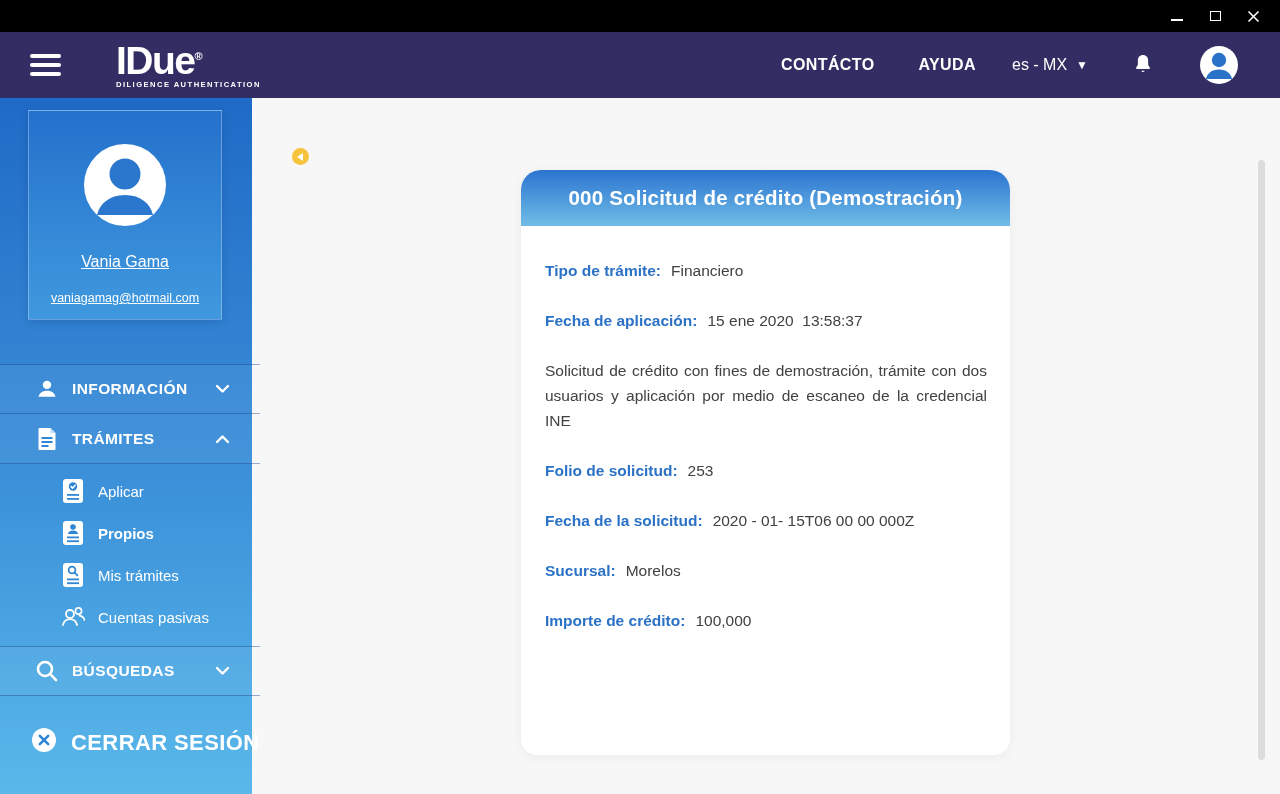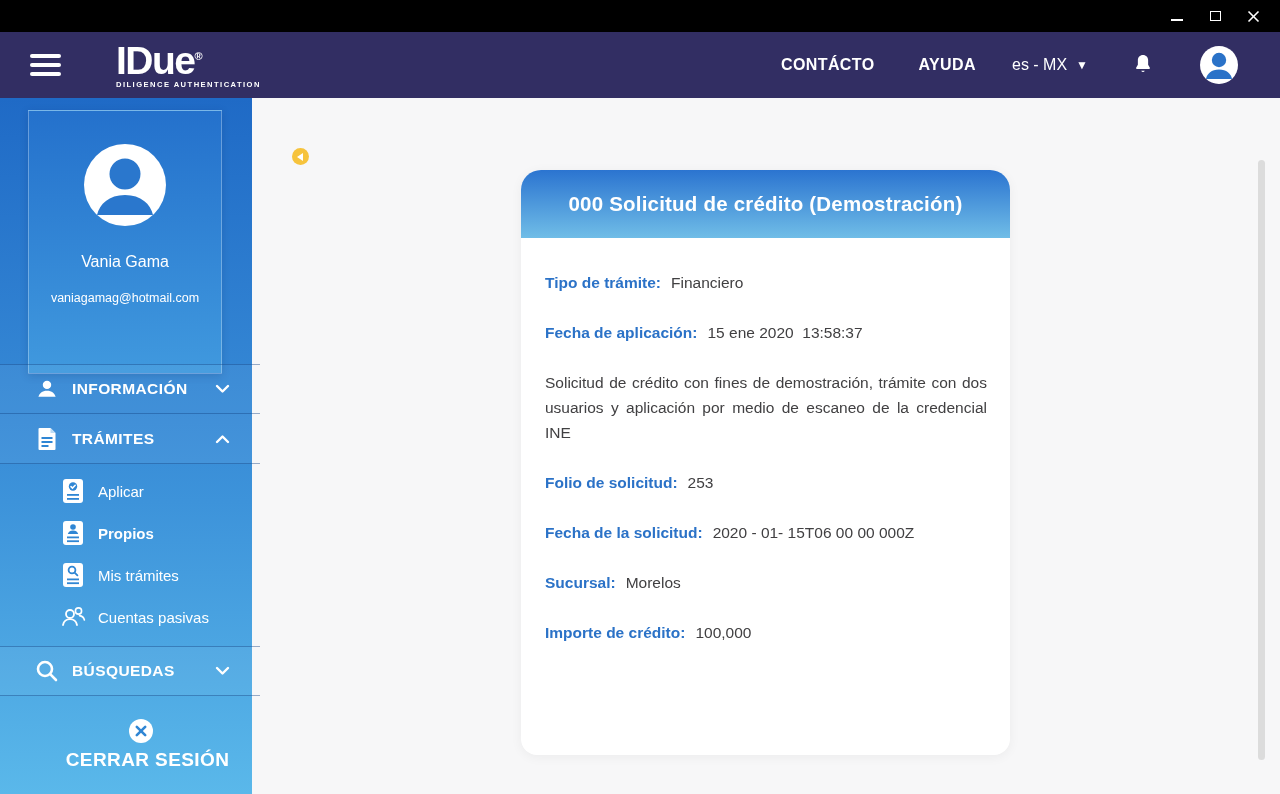--- a/index.html
+++ b/index.html
@@ -28,53 +28,53 @@
   .link-contact { margin-right:44px; }
   .link-help { margin-right:36px; }
   .lang { display:flex; align-items:center; gap:9px; font-size:16px; cursor:pointer; margin-right:44px; }
   .lang .caret { font-size:12px; }
   .bell { margin-right:46px; cursor:pointer; display:flex; }
   .avatar-sm { width:38px; height:38px; border-radius:50%; background:#fff; overflow:hidden; cursor:pointer; }
 
   
   .sidebar { position:absolute; left:0; top:98px; width:252px; height:696px;
              background:linear-gradient(180deg,#1f6ac6 0%, #3d93da 58%, #5ab8ea 100%); color:#fff; }
-  .profile-card { position:absolute; left:28px; top:12px; width:194px; height:264px;
+  .profile-card { position:absolute; left:28px; top:12px; width:194px; height:210px;
                   background:linear-gradient(180deg,#2471cc 0%, #4099de 100%);
                   border:1px solid rgba(255,255,255,.30); box-shadow:0 2px 8px rgba(0,40,90,.18);
-                  display:flex; flex-direction:column; align-items:center; }
+                  display:flex; flex-direction:column; align-items:center;text-decoration:underline; }
   .avatar-lg { margin-top:33px; width:82px; height:82px; border-radius:50%; background:#fff; overflow:hidden; }
   .profile-name { margin-top:27px; font-size:16px; }
   .profile-email { margin-top:20px; font-size:12.5px; }
 
   .nav { position:absolute; left:0; top:266px; width:260px; }
   .nav-section { height:50px; display:flex; align-items:center; padding:0 30px 0 34px;
                  border-top:1px solid rgba(18,66,130,.42); border-bottom:1px solid rgba(18,66,130,.42);
                  background:rgba(255,255,255,.05); cursor:pointer; }
   .nav-section + .nav-section { border-top:none; }
   .nav-section .nicon { width:26px; display:flex; justify-content:center; }
   .nav-section .nlabel { margin-left:12px; font-size:15.5px; font-weight:700; letter-spacing:.4px; flex:1; }
   .nav-sub { padding:6px 0 8px 0; }
   .nav-sub-item { height:42px; display:flex; align-items:center; padding-left:59px; font-size:15px; cursor:pointer; }
   .nav-sub-item .nicon { width:27px; display:flex; justify-content:center; }
   .nav-sub-item .nlabel { margin-left:12px; }
   .nav-sub-item.active .nlabel { font-weight:700; }
-  .logout { margin-top:22px; height:50px; display:flex; align-items:center; padding-left:21px;
-            font-size:19px; font-weight:700; letter-spacing:.4px; cursor:pointer;flex-direction:column; }
+  .logout { margin-top:22px; height:50px; display:flex; align-items:center; padding-left:31px;
+            font-size:22px; font-weight:700; letter-spacing:.4px; cursor:pointer; }
   .logout .nlabel { margin-left:14px; }
 
   
   .back-btn { position:absolute; left:292px; top:148px; width:17px; height:17px; border-radius:50%;
               background:#f6c33c; display:flex; align-items:center; justify-content:center; cursor:pointer; }
   .back-tri { width:0; height:0; border-top:4px solid transparent; border-bottom:4px solid transparent;
               border-right:6px solid #fff; margin-right:2px; }
 
   .card { position:absolute; left:521px; top:170px; width:489px; height:585px; background:#fff;
           border-radius:20px 20px 16px 16px; box-shadow:0 2px 12px rgba(0,0,0,.05); }
-  .card-header { height:68px; border-radius:20px 20px 0 0;
+  .card-header { height:56px; border-radius:20px 20px 0 0;
                  background:linear-gradient(180deg,#2b74d0 0%, #70bde7 100%);
                  display:flex; align-items:center; justify-content:center;
                  color:#fff; font-size:20.5px; font-weight:600; letter-spacing:.2px; }
   .card-body { padding:32px 23px 0 24px; }
   .field { display:flex; margin-bottom:25px; font-size:15.5px; line-height:25px; }
   .flabel { color:#2b72c7; font-weight:600; white-space:nowrap; margin-right:10px; }
   .fvalue { color:#414042; white-space:pre-wrap; }
   .field.desc .fvalue { flex:1; text-align:justify; }
 
   .scroll-thumb { position:absolute; left:1258px; top:160px; width:7px; height:600px;

